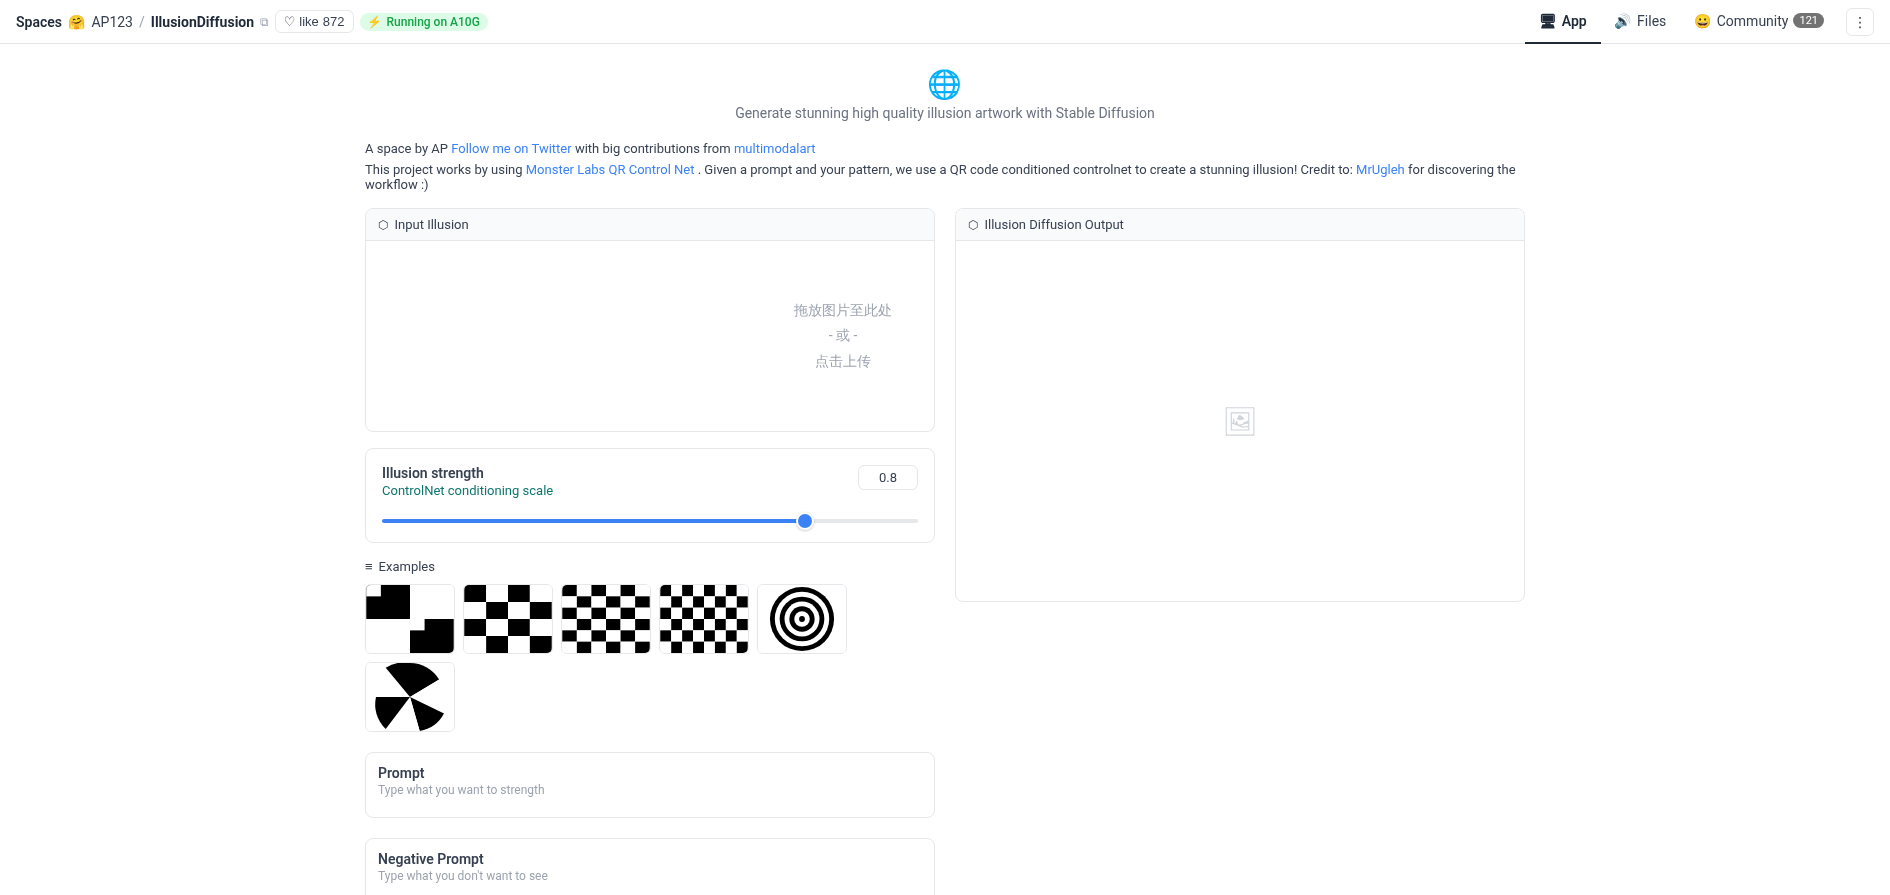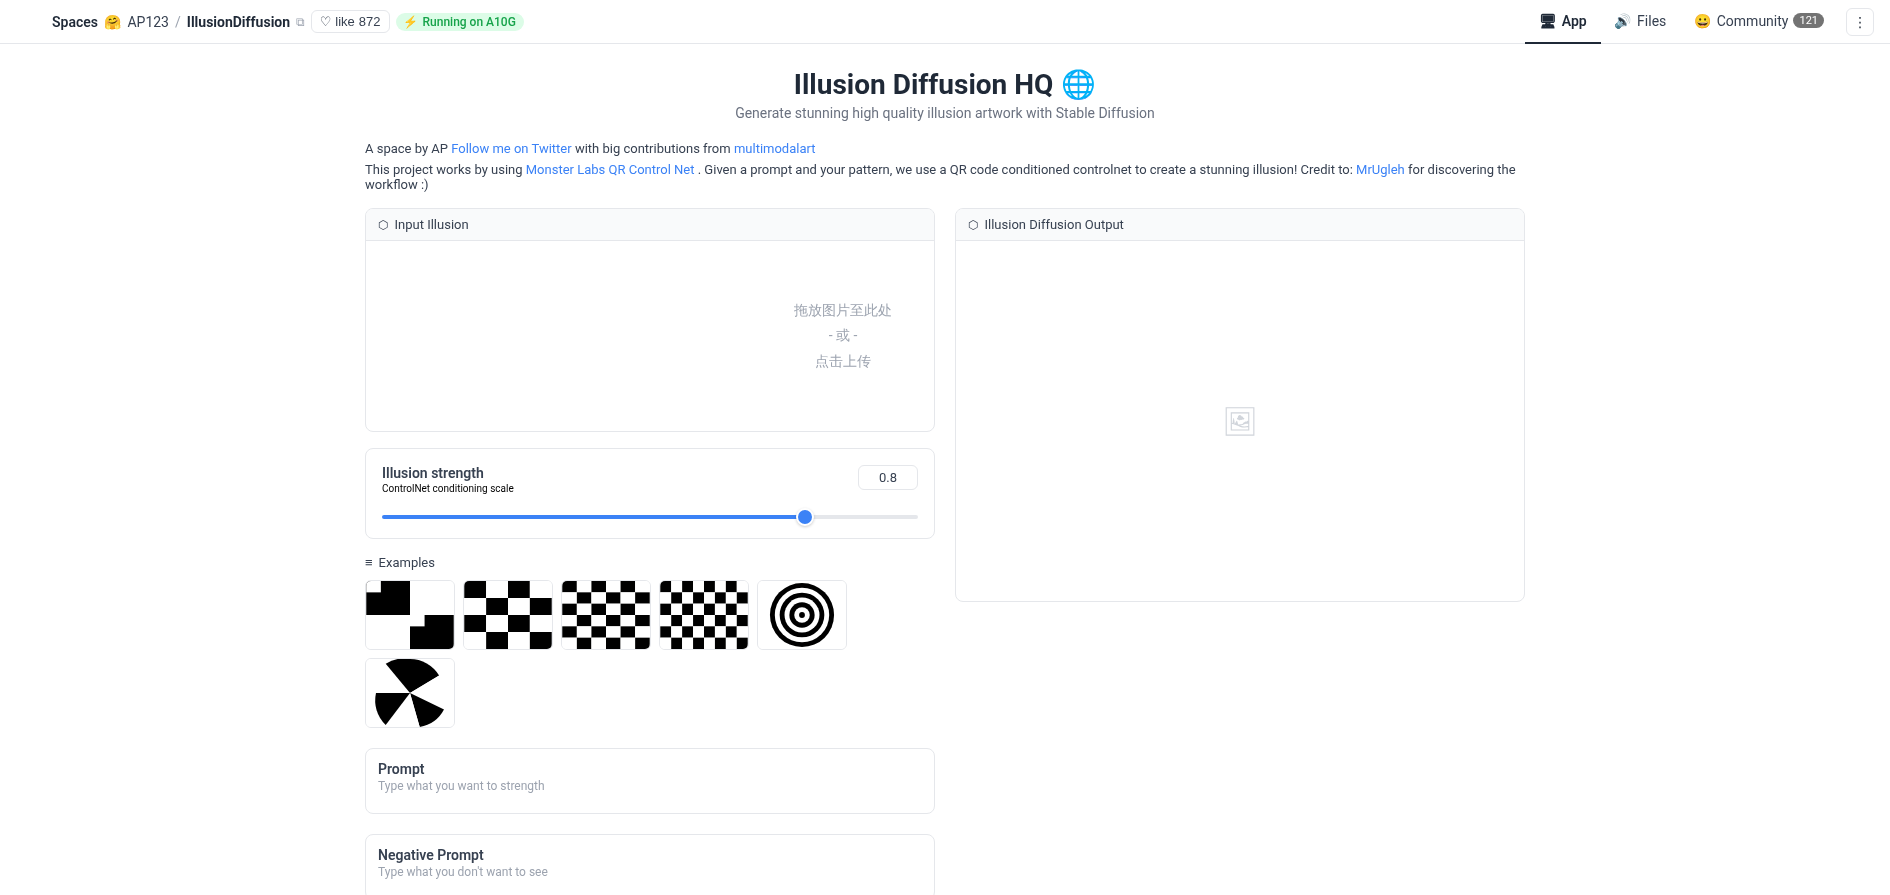--- a/index.html
+++ b/index.html
@@ -7,21 +7,21 @@
 
     
     .header {
       display: flex;
       align-items: center;
       padding: 0 16px;
       height: 44px;
       border-bottom: 1px solid #e5e7eb;
       position: relative;
     }
-    .header-left { display: flex; align-items: center; gap: 6px; flex: 1; margin-left: 36px; }
+    .header-left { display: flex; align-items: center; gap: 6px; flex: 1; }
     .spaces-label { font-weight: 600; font-size: 14px; color: #1f2937; }
     .like-btn {
       display: flex; align-items: center; gap: 4px;
       border: 1px solid #e5e7eb; border-radius: 6px;
       padding: 3px 8px; cursor: pointer; font-size: 13px; color: #374151;
       background: #fff;
     }
     .running-badge {
       display: flex; align-items: center; gap: 4px;
       background: #dcfce7; color: #16a34a;
@@ -85,21 +85,21 @@
     }
     .image-placeholder-icon { font-size: 28px; }
 
     
     .slider-section {
       border: 1px solid #e5e7eb; border-radius: 8px;
       padding: 16px; margin-top: 16px; background: #fff;
     }
     .slider-header { display: flex; align-items: flex-start; justify-content: space-between; margin-bottom: 4px; }
     .slider-title { font-size: 14px; font-weight: 600; color: #374151; }
-    .slider-subtitle { font-size: 10px; color: #000000; margin-top: 2px; }
+    .slider-subtitle { font-size: 13px; color: #0f766e; margin-top: 2px; }
     .slider-value {
       border: 1px solid #e5e7eb; border-radius: 6px;
       padding: 4px 10px; font-size: 13px; color: #374151;
       background: #fff; min-width: 60px; text-align: center;
     }
     .slider-track { position: relative; margin-top: 12px; }
     input[type=range] {
       width: 100%; height: 4px;
       -webkit-appearance: none; appearance: none;
       background: linear-gradient(to right, #3b82f6 0%, #3b82f6 45%, #e5e7eb 45%, #e5e7eb 100%);
@@ -180,21 +180,20 @@
     <div class="more-btn">
       <span>⋮</span>
     </div>
   </nav>
 </div>
 
 <div class="main">
 
   <div class="page-title-area">
     <div class="page-title">
-      <span>Illusion Diffusion HQ</span>
       <span>🌐</span>
     </div>
     <div class="page-subtitle">Generate stunning high quality illusion artwork with Stable Diffusion</div>
   </div>
 
   <div class="description-line">
     <span>A space by AP </span>
     <a href="#">Follow me on Twitter</a>
     <span> with big contributions from </span>
     <a href="#">multimodalart</a>

